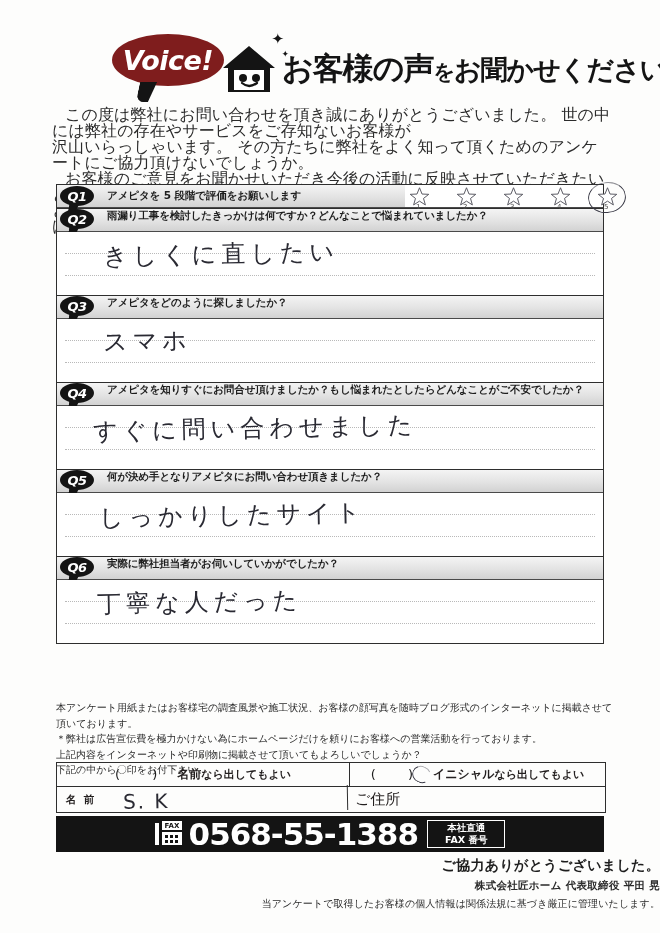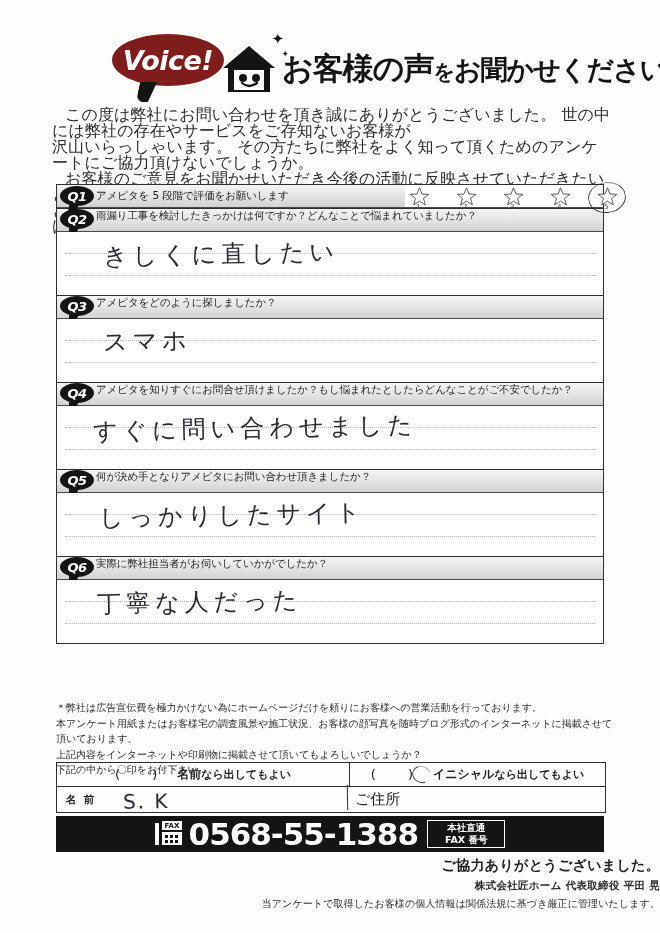--- a/index.html
+++ b/index.html
@@ -155,23 +155,23 @@
     left: 9px;
     bottom: -6px;
     width: 0; height: 0;
     border-left: 7px solid #141414;
     border-right: 3px solid transparent;
     border-top: 9px solid #141414;
     transform: skewX(-10deg);
   }
   .qtext {
     font-size: 10.5px;
-    font-weight: normal;
+    font-weight: bold;
     color: #1d1d1d;
-    margin-left: 2px;
+    margin-left: 13px;
     letter-spacing: -0.1px;
     white-space: nowrap;
   }
 
   
   .qhead.q1 { background: none; border-bottom: 1px solid #4a4a4a; }
   .q1-band {
     position: absolute;
     left: 0; top: 0;
     width: 348px;
@@ -527,22 +527,22 @@
       <div class="qbody">
         <div class="ruled l1"></div>
         <div class="ruled l2"></div>
         <div class="answer" style="left:40px;">丁寧な人だった</div>
       </div>
     </div>
 
   </div>
 
   <div class="notes">
+    <p>本アンケート用紙またはお客様宅の調査風景や施工状況、お客様の顔写真を随時ブログ形式のインターネットに掲載させて頂いております。</p>
     <p>＊弊社は広告宣伝費を極力かけない為にホームページだけを頼りにお客様への営業活動を行っております。</p>
-    <p>本アンケート用紙またはお客様宅の調査風景や施工状況、お客様の顔写真を随時ブログ形式のインターネットに掲載させて頂いております。</p>
     <p>上記内容をインターネットや印刷物に掲載させて頂いてもよろしいでしょうか？</p>
     <p>下記の中から〇印をお付下さい。</p>
   </div>
 
   <div class="consent">
     <div class="consent-row">
       <div class="consent-cell c1">
         <span class="paren">( )</span>
         <span class="label-strong">名前</span>
         <span class="label-normal">なら出してもよい</span>

